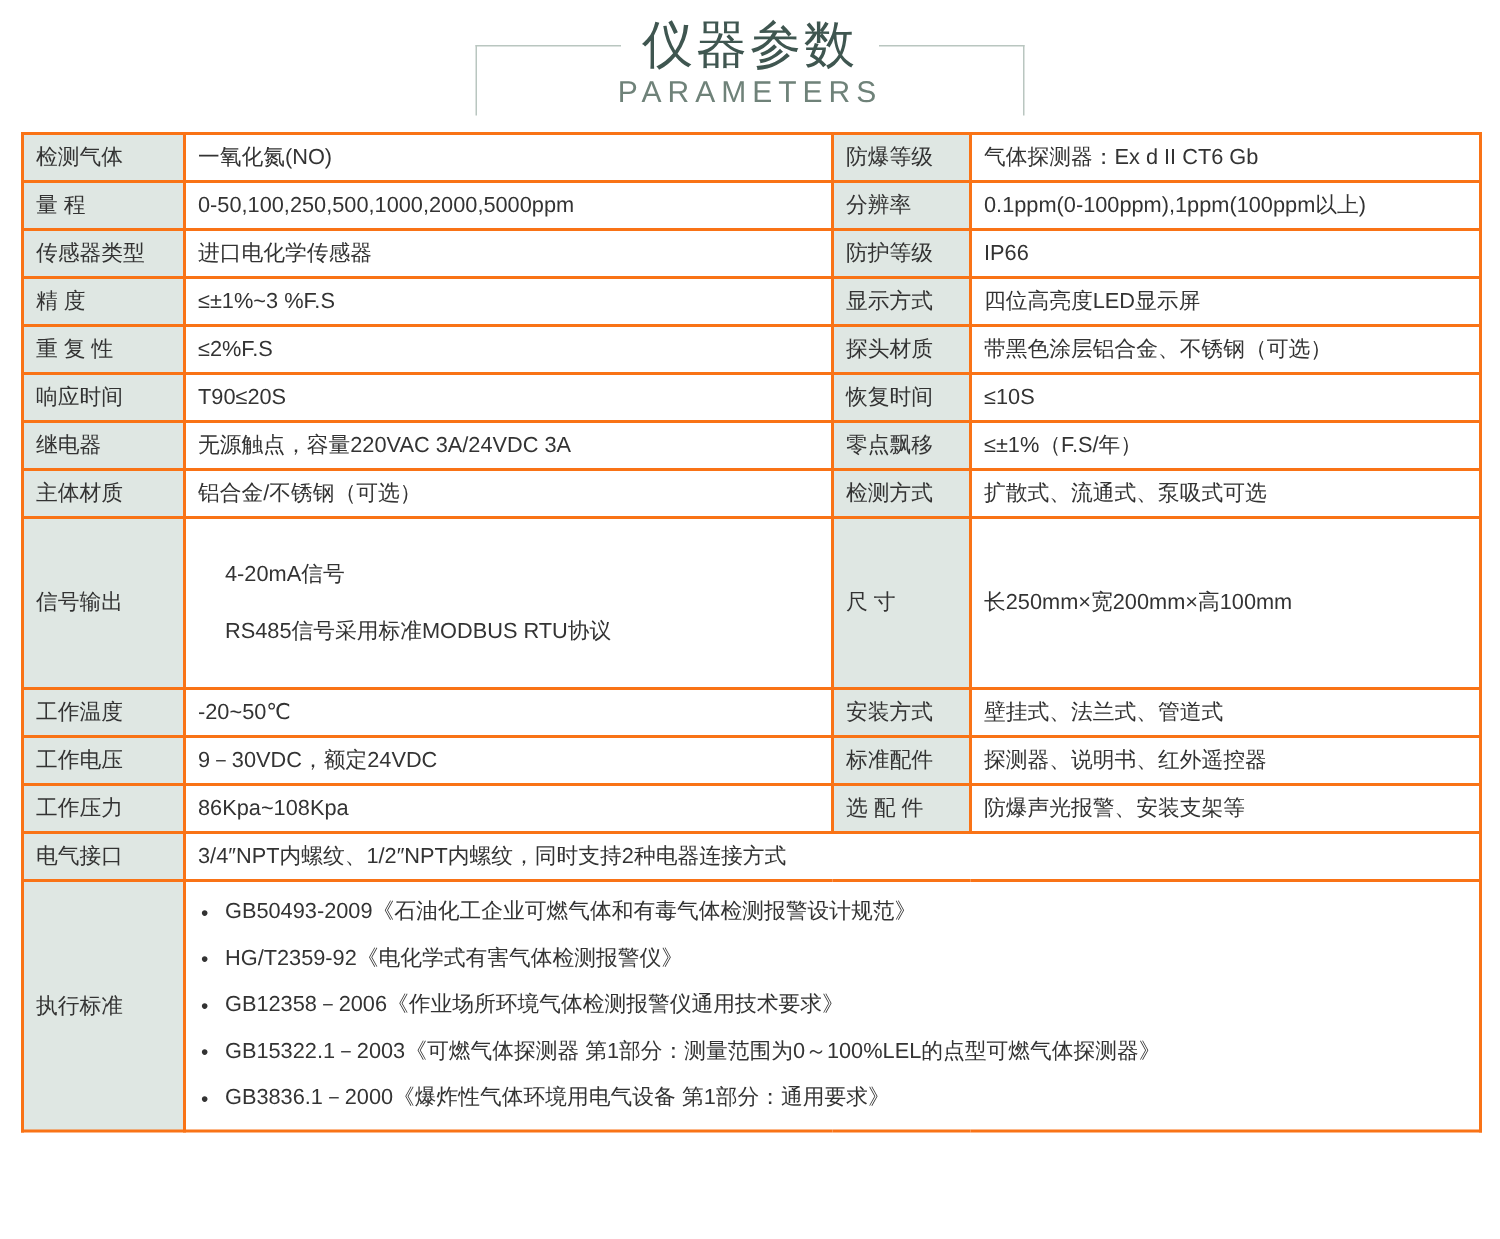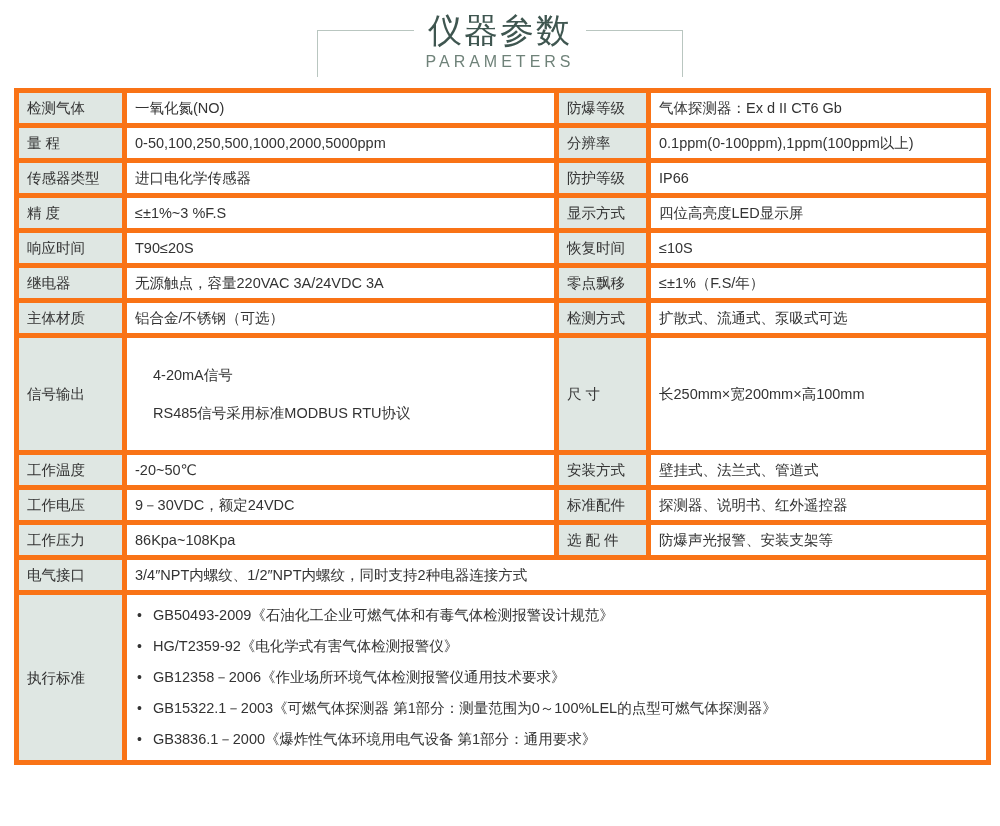--- a/index.html
+++ b/index.html
@@ -42,21 +42,21 @@
     line-height: 34px;
     font-weight: normal;
     margin: 0;
     position: relative;
     z-index: 2;
     background: #ffffff;
     display: inline-block;
     padding: 0 14px;
   }
   .title-en {
-    font-size: 16px;
+    font-size: 20px;
     color: #6f8279;
     letter-spacing: 4px;
     line-height: 26px;
     margin: 2px 0 0 0;
     font-weight: normal;
   }
   
   .bracket {
     position: absolute;
     top: 17px;
@@ -74,21 +74,21 @@
   .table-wrap {
     padding: 0 14px;
   }
   table.spec {
     border-collapse: collapse;
     width: 972px;
     table-layout: fixed;
     font-size: 14.5px;
   }
   table.spec td {
-    border: 5px solid #f97316;
+    border: 2px solid #f97316;
     padding: 5px 8px;
     vertical-align: middle;
     line-height: 20px;
     color: #333333;
     word-break: break-all;
   }
   td.label {
     background: #dfe7e3;
     color: #2f4a42;
     text-align: left;
@@ -179,20 +179,26 @@
           <td class="label">传感器类型</td>
           <td class="value">进口电化学传感器</td>
           <td class="label">防护等级</td>
           <td class="value">IP66</td>
         </tr>
         <tr>
           <td class="label">精  度</td>
           <td class="value">≤±1%~3 %F.S</td>
           <td class="label">显示方式</td>
           <td class="value">四位高亮度LED显示屏</td>
+        </tr>
+        <tr>
+          <td class="label">重 复 性</td>
+          <td class="value">≤2%F.S</td>
+          <td class="label">探头材质</td>
+          <td class="value">带黑色涂层铝合金、不锈钢（可选）</td>
         </tr>
         <tr>
           <td class="label">响应时间</td>
           <td class="value">T90≤20S</td>
           <td class="label">恢复时间</td>
           <td class="value">≤10S</td>
         </tr>
         <tr>
           <td class="label">继电器</td>
           <td class="value">无源触点，容量220VAC 3A/24VDC 3A</td>

